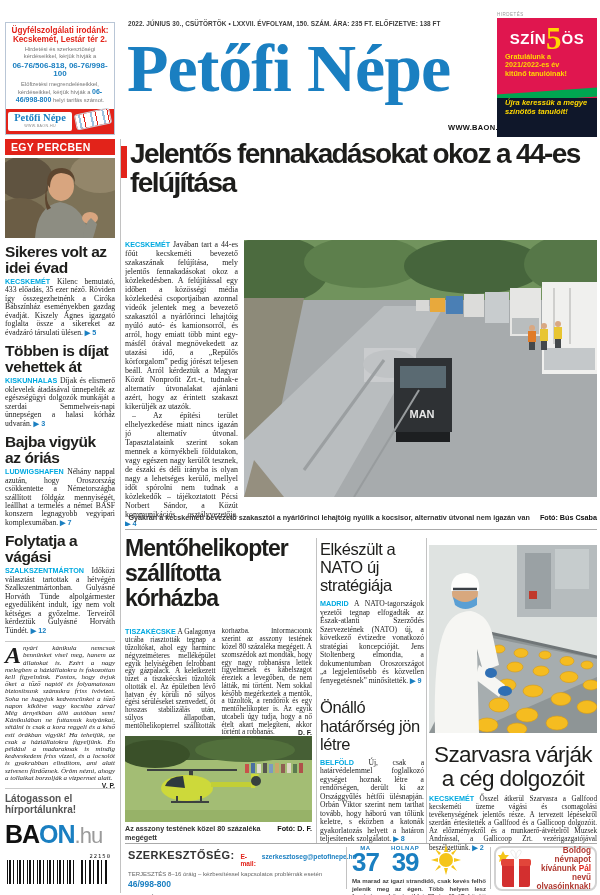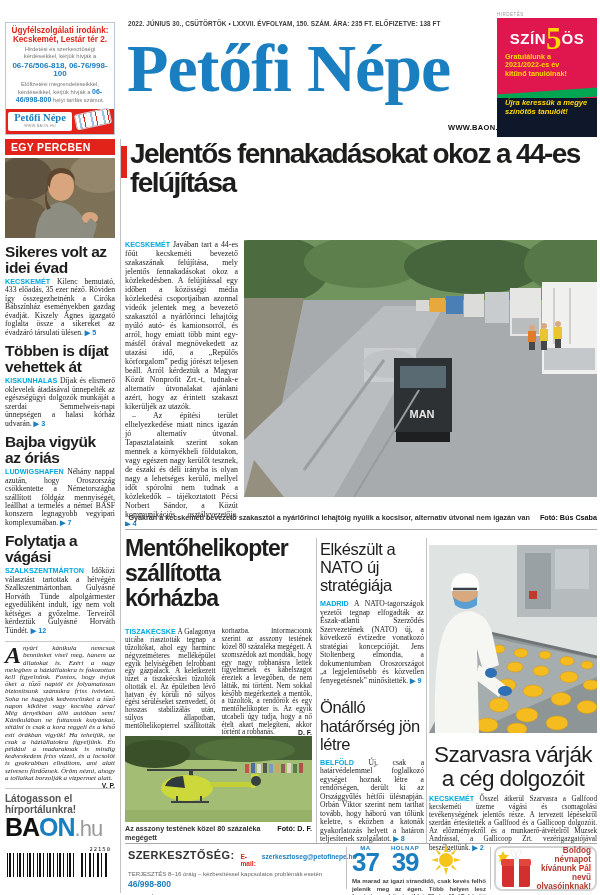--- a/index.html
+++ b/index.html
@@ -45,21 +45,21 @@
   .sb-h.lt{font-weight:bold}
   .sb-body{font-family:"Liberation Serif",serif;font-size:7.7px;line-height:1.1;text-align:justify;color:#1c1c1c;margin-top:3px}
   .loc{font-family:"Liberation Sans",sans-serif;font-weight:bold;color:#00a9e0;font-size:7.2px}
   .pg{font-family:"Liberation Sans",sans-serif;font-weight:bold;color:#1a7fc1;font-size:7.2px;white-space:nowrap}
   .sb-div{border-top:1px solid #c9c9c9;margin-top:6px}
   .jo-h{color:#e2231a;font-size:19px;font-weight:normal;margin-top:5px;letter-spacing:-.3px}
   .jo-body{font-family:"Liberation Serif",serif;font-style:italic;font-size:7px;line-height:1.03;text-align:justify;color:#1c1c1c;margin-top:3px}
   .dropcap{float:left;font-size:24px;line-height:.8;font-weight:bold;margin:1px 2px 0 0;font-style:italic}
   .sig{float:right;font-weight:bold;font-style:normal;font-family:"Liberation Sans",sans-serif;font-size:6.8px}
   .baon-promo{font-size:10px;font-weight:bold;color:#555;margin-top:4px}
-  .baon-logo{margin-top:0;line-height:1;white-space:nowrap}
+  .baon-logo{margin-top:7px;line-height:1;white-space:nowrap}
   .baon-ba{font-size:25px;font-weight:bold;color:#111;letter-spacing:-1px}
   .baon-on{font-size:25px;font-weight:bold;color:#1a7fc1;letter-spacing:-1px}
   .baon-hu{font-size:22px;color:#9a9a9a;letter-spacing:-1px}
   .barcode{position:relative;margin-top:6px;height:42px}
   .bc-top{position:absolute;right:4px;top:0;font-family:"DejaVu Sans Mono",monospace;font-size:5.5px;letter-spacing:1px;color:#111}
   .bc-bars{position:absolute;left:2px;top:7px;width:68px;height:24px;
            background:repeating-linear-gradient(90deg,#111 0 1px,#fff 1px 2px,#111 2px 4px,#fff 4px 6px,#111 6px 7px,#fff 7px 10px)}
   .bc-bars2{position:absolute;left:76px;top:7px;width:28px;height:24px;
            background:repeating-linear-gradient(90deg,#111 0 2px,#fff 2px 4px,#111 4px 5px,#fff 5px 8px)}
 

